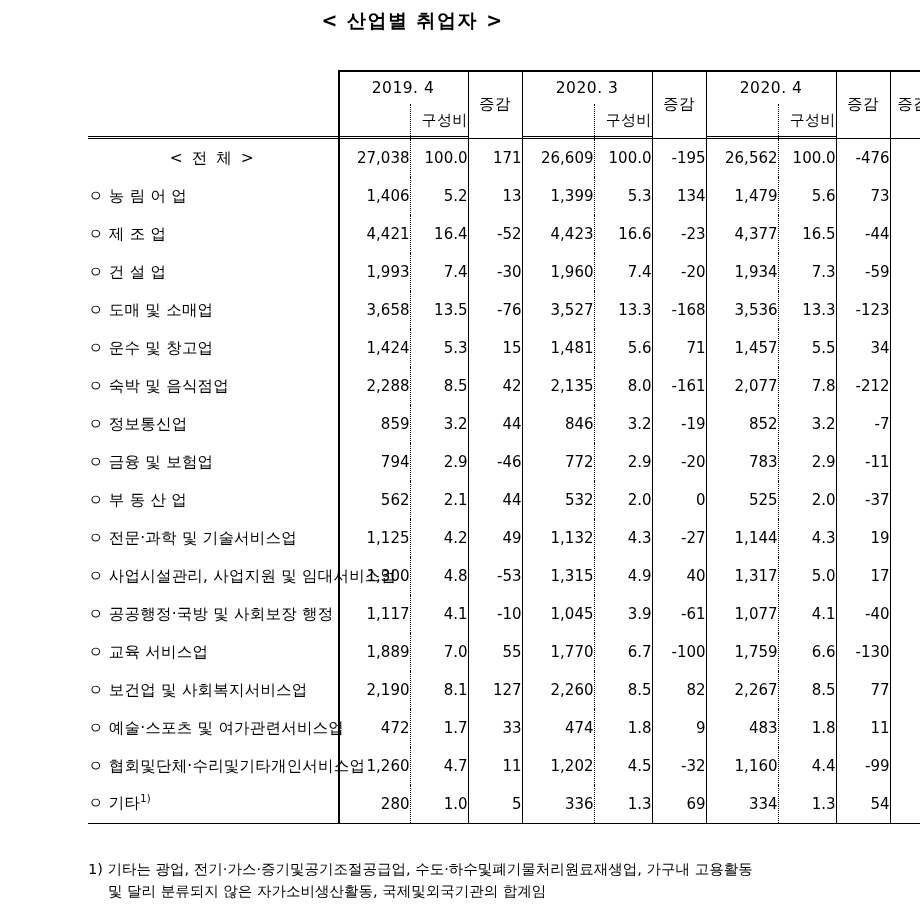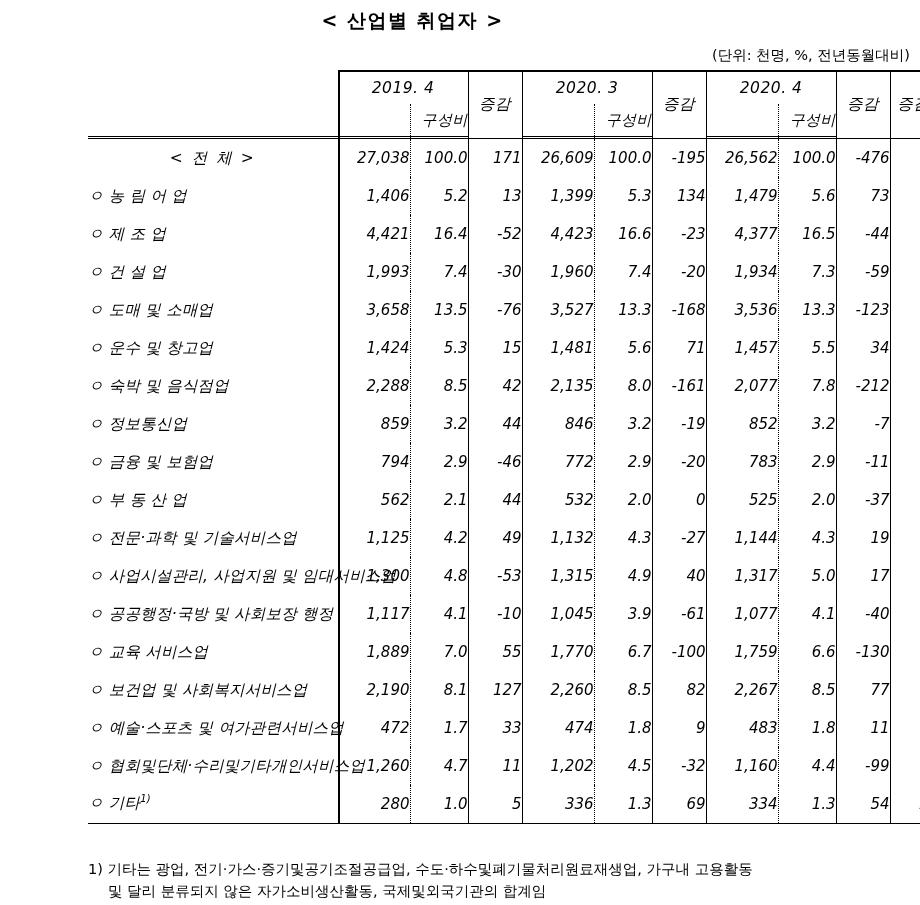--- a/index.html
+++ b/index.html
@@ -44,21 +44,20 @@
     font-size: 14.5px;
     white-space: nowrap;
   }
 
   
   .table-wrap {
     position: absolute;
     left: 88px;
     top: 70px;
     width: 822px;
-    font-style: italic;
   }
 
   table.stat {
     border-collapse: collapse;
     width: 822px;
     table-layout: fixed;
     font-size: 15px;
   }
   table.stat td, table.stat th {
     padding: 0;
@@ -150,21 +149,20 @@
     vertical-align: super;
   }
 </style>
 <style>.vl-double{ box-shadow: inset 3px 0 0 -2px #000; }</style></head>
 <body>
 
 <div class="page">
 
   <div class="title">&lt; 산업별 취업자 &gt;</div>
 
-  <div class="unit-note">(단위: 천명, %, 전년동월대비)</div>
 
   <div class="table-wrap">
     <table class="stat">
       <colgroup>
         <col style="width:250px">
         <col style="width:72px">
         <col style="width:58px">
         <col style="width:54px">
         <col style="width:72px">
         <col style="width:58px">

